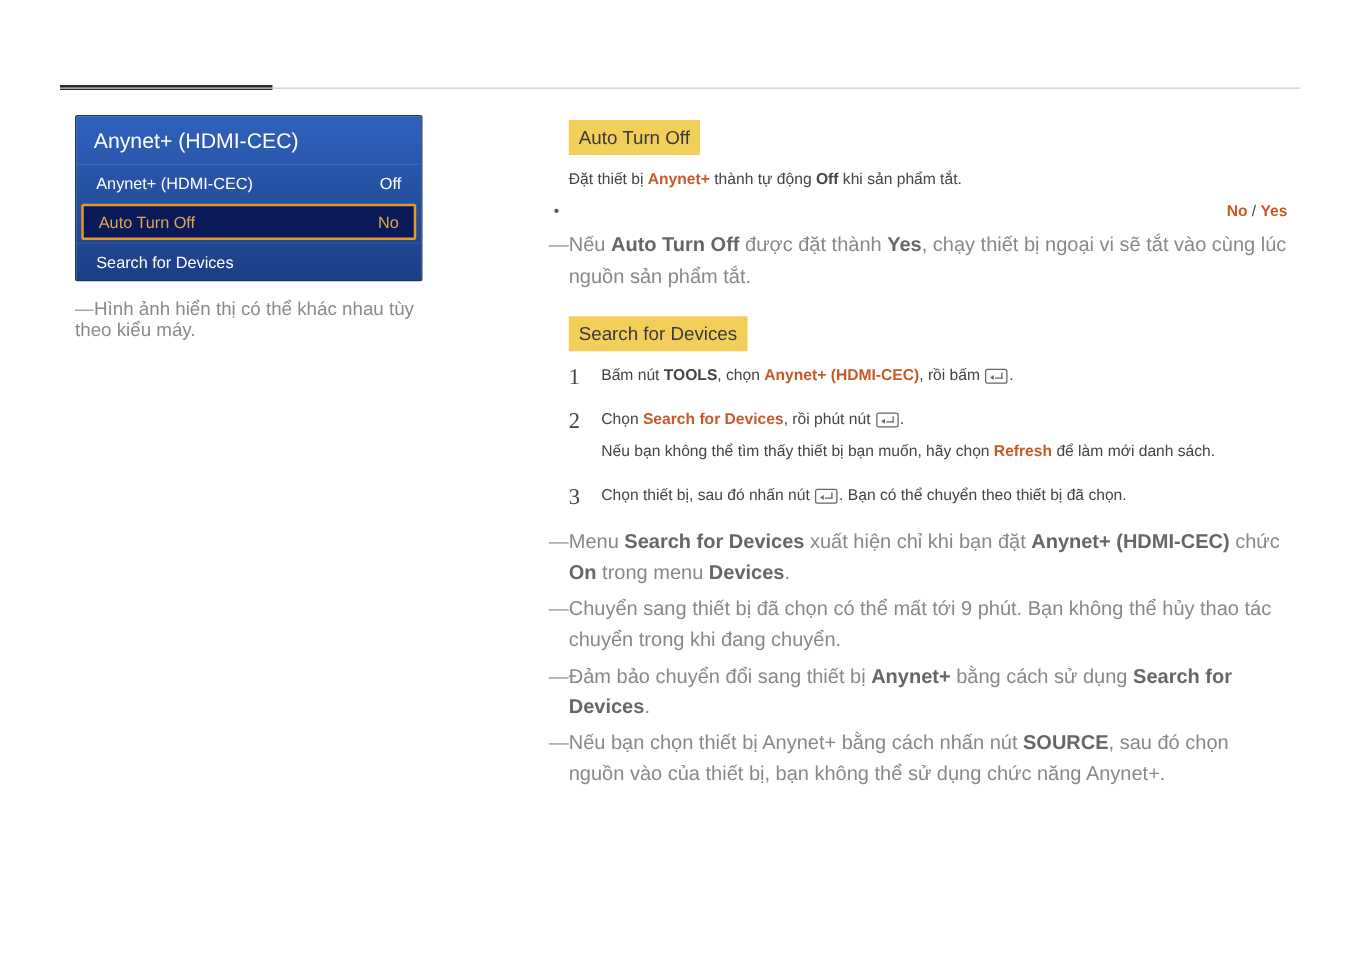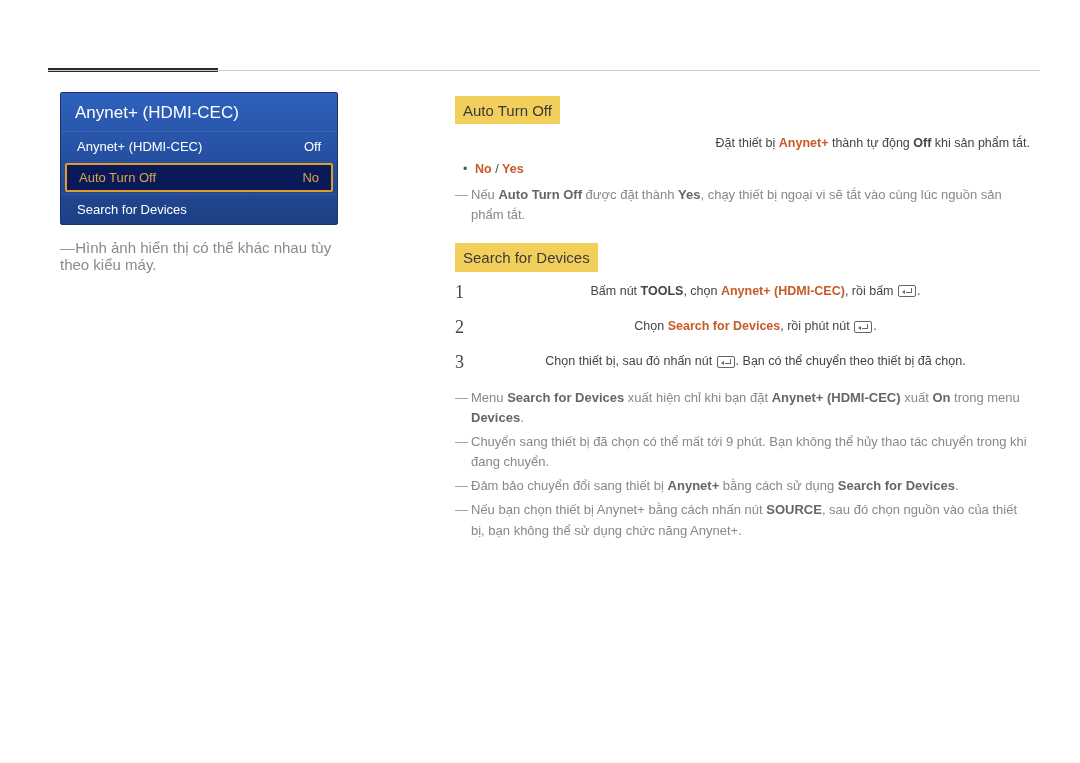--- a/index.html
+++ b/index.html
@@ -87,38 +87,37 @@
     display: inline-block;
     background: #f2cf5a;
     color: #3a3a3a;
     padding: 3px 8px 2px;
     font-size: 15px;
     font-weight: 400;
     margin-bottom: 10px;
   }
   .hl-orange { color: #c75a28; font-weight: bold; }
   .bold { font-weight: bold; }
-  .para { margin-bottom: 6px; text-align: right; }
+  .para { margin-bottom: 6px; }
   .bullet {
-    margin-left: 20px;
     margin-bottom: 6px;
     position: relative;
+    text-align: right;
   }
   .bullet::before {
     content: "•";
     position: absolute;
     left: -12px;
     color: #555;
   }
   .dash-note {
     position: relative;
-    margin-left: 16px;
     margin-bottom: 4px;
     color: #888;
-    font-size: 13px;
+    font-size: 16px;
   }
   .dash-note::before {
     content: "―";
     position: absolute;
     left: -16px;
     color: #999;
   }
   .dash-note .bold { color: #666; }
   .section2 { margin-top: 18px; }
   .step-row {
@@ -127,21 +126,21 @@
     margin-bottom: 10px;
   }
   .step-num {
     font-size: 18px;
     color: #444;
     font-weight: 400;
     min-width: 14px;
     font-family: Georgia, serif;
     line-height: 1.2;
   }
-  .step-body { flex: 1; text-align: center; }
+  .step-body { flex: 1; }
   .step-body p { margin-bottom: 6px; }
   .enter-icon {
     display: inline-block;
     width: 18px;
     height: 12px;
     border: 1px solid #666;
     border-radius: 2px;
     position: relative;
     vertical-align: middle;
     margin: 0 1px;
@@ -219,35 +218,38 @@
         </p>
       </div>
     </div>
 
     <div class="step-row">
       <div class="step-num">2</div>
       <div class="step-body">
         <p>
           <span>Chọn </span><span class="hl-orange">Search for Devices</span><span>, rồi phút nút </span><span class="enter-icon"></span><span>.</span>
         </p>
+        <p>
+          <span>Nếu bạn không thể tìm thấy thiết bị bạn muốn, hãy chọn </span><span class="hl-orange">Refresh</span><span> để làm mới danh sách.</span>
+        </p>
       </div>
     </div>
 
     <div class="step-row">
       <div class="step-num">3</div>
       <div class="step-body">
         <p>
           <span>Chọn thiết bị, sau đó nhấn nút </span><span class="enter-icon"></span><span>. Bạn có thể chuyển theo thiết bị đã chọn.</span>
         </p>
       </div>
     </div>
 
     <div class="notes-block">
       <div class="dash-note">
-        <span>Menu </span><span class="bold">Search for Devices</span><span> xuất hiện chỉ khi bạn đặt </span><span class="bold">Anynet+ (HDMI-CEC)</span><span> xuất </span><span class="bold">On</span><span> trong menu </span><span class="bold">Devices</span><span>.</span>
+        <span>Menu </span><span class="bold">Search for Devices</span><span> xuất hiện chỉ khi bạn đặt </span><span class="bold">Anynet+ (HDMI-CEC)</span><span> chức </span><span class="bold">On</span><span> trong menu </span><span class="bold">Devices</span><span>.</span>
       </div>
       <div class="dash-note">Chuyển sang thiết bị đã chọn có thể mất tới 9 phút. Bạn không thể hủy thao tác chuyển trong khi đang chuyển.</div>
       <div class="dash-note">
         <span>Đảm bảo chuyển đổi sang thiết bị </span><span class="bold">Anynet+</span><span> bằng cách sử dụng </span><span class="bold">Search for Devices</span><span>.</span>
       </div>
       <div class="dash-note">
         <span>Nếu bạn chọn thiết bị Anynet+ bằng cách nhấn nút </span><span class="bold">SOURCE</span><span>, sau đó chọn nguồn vào của thiết bị, bạn không thể sử dụng chức năng Anynet+.</span>
       </div>
     </div>
   </div>

